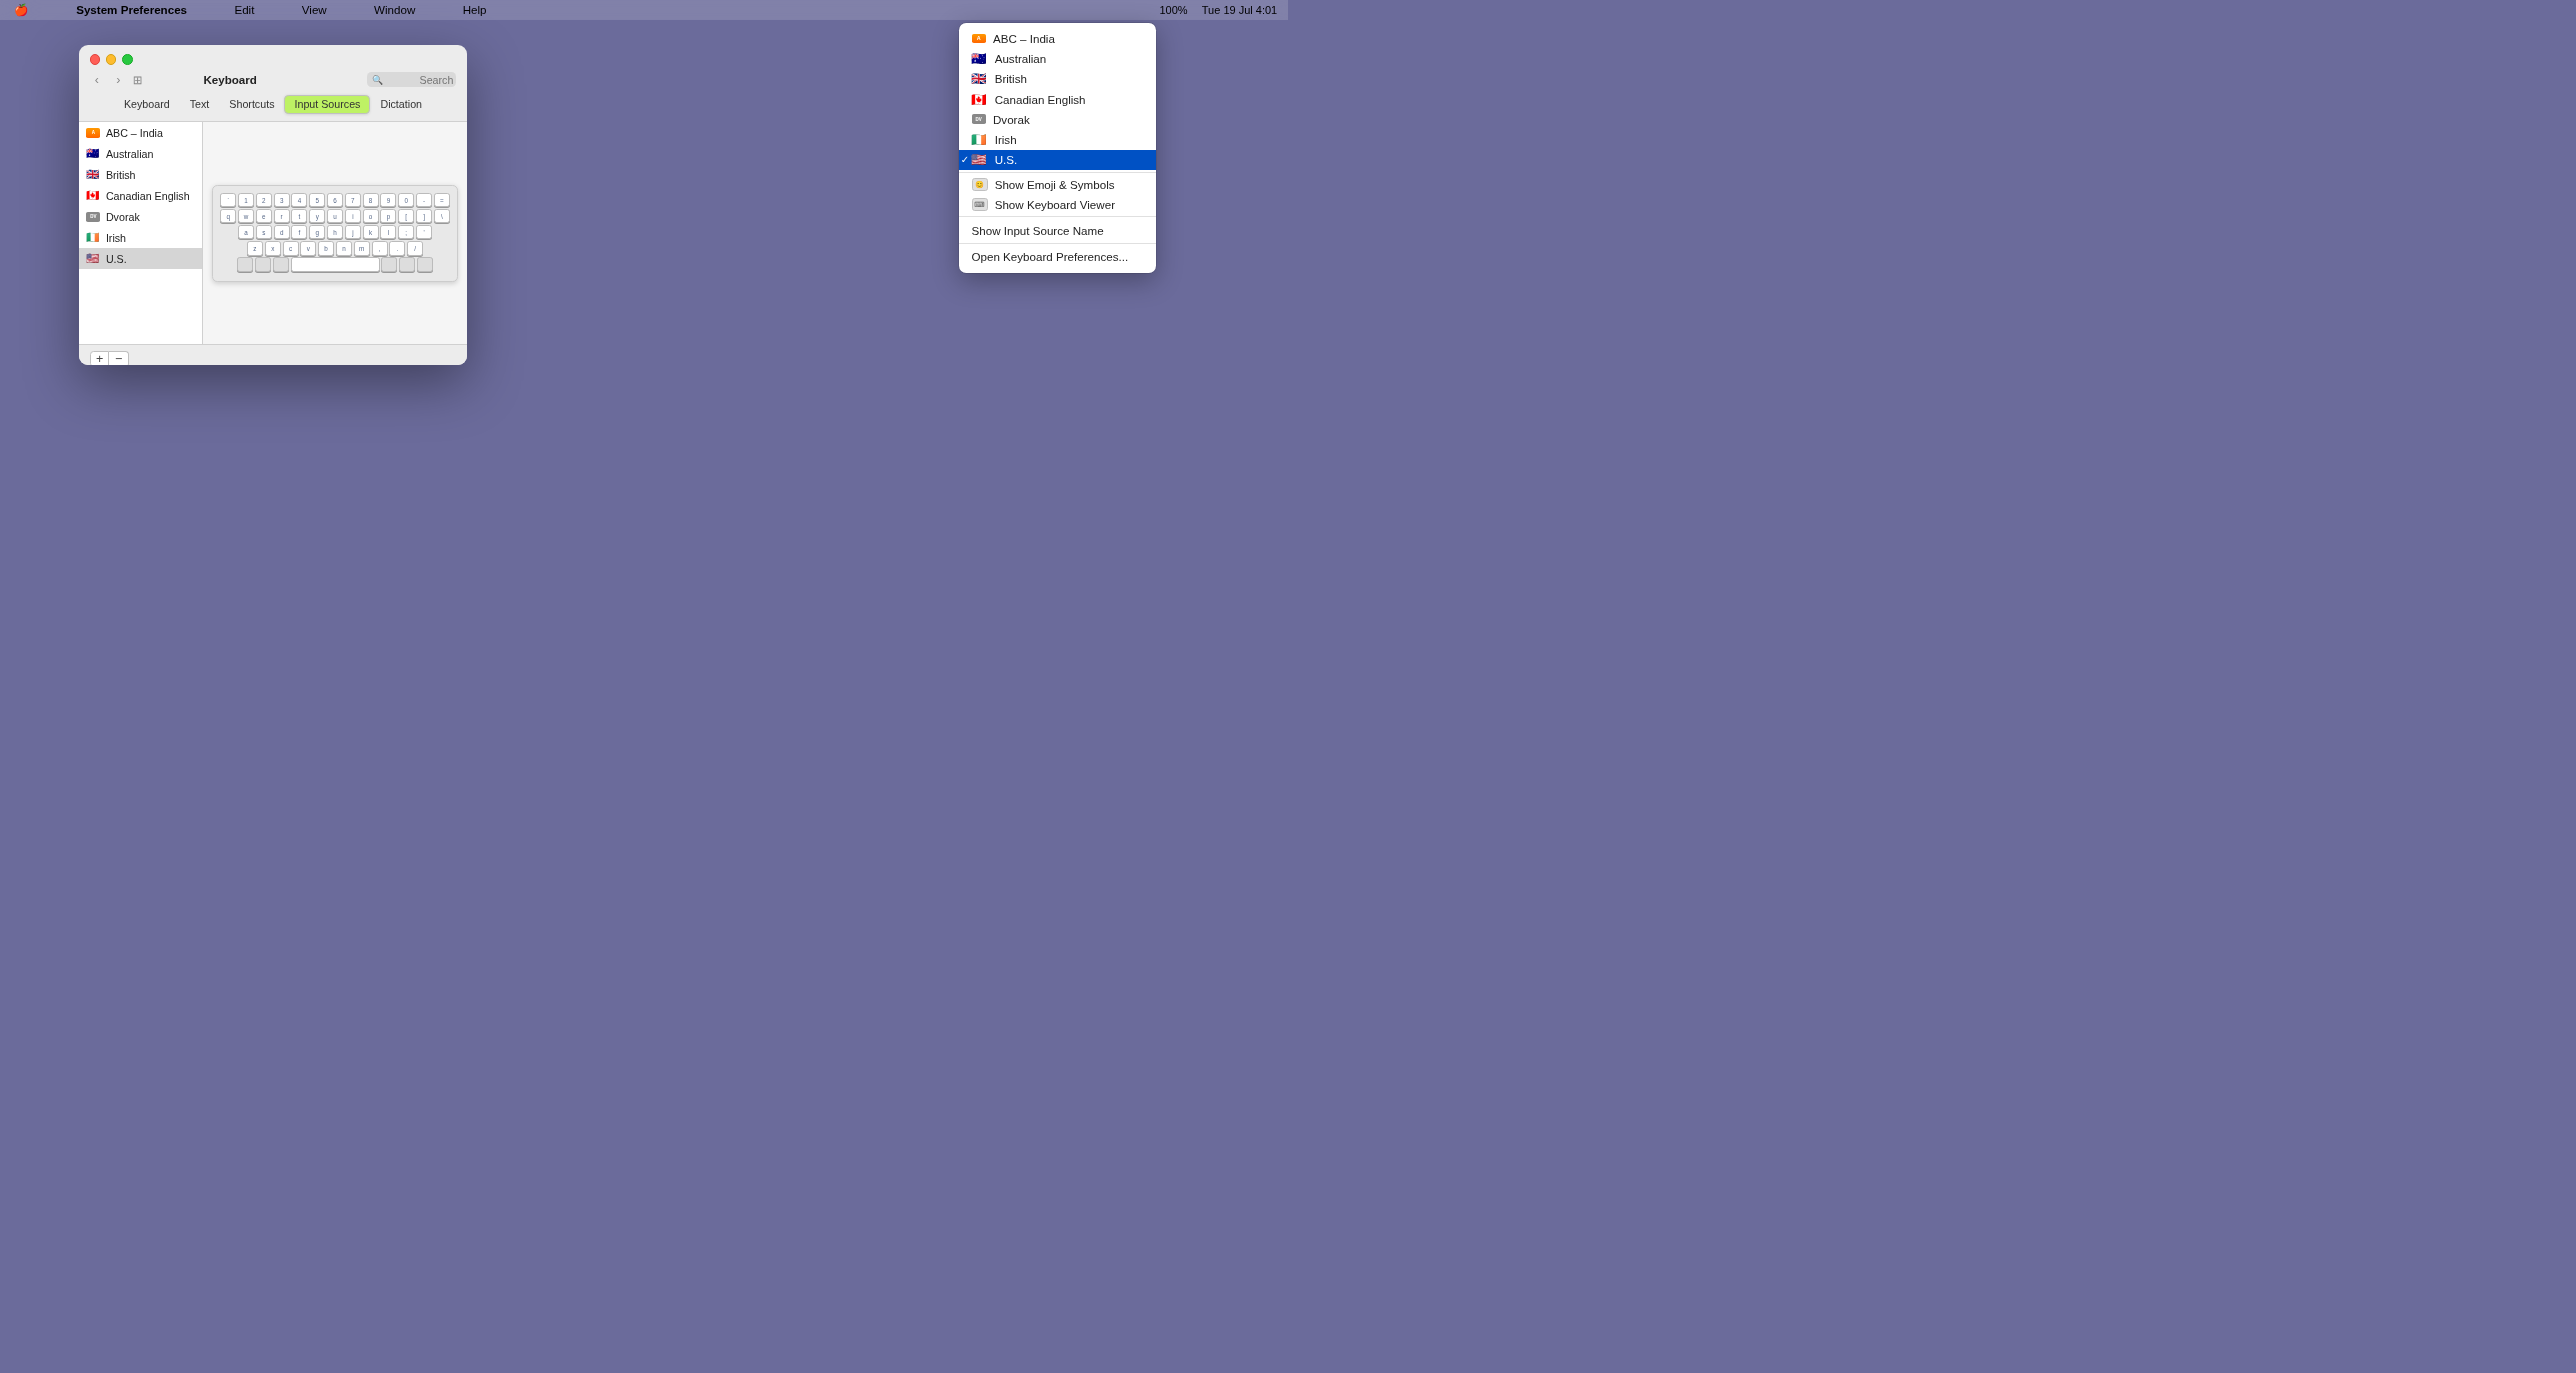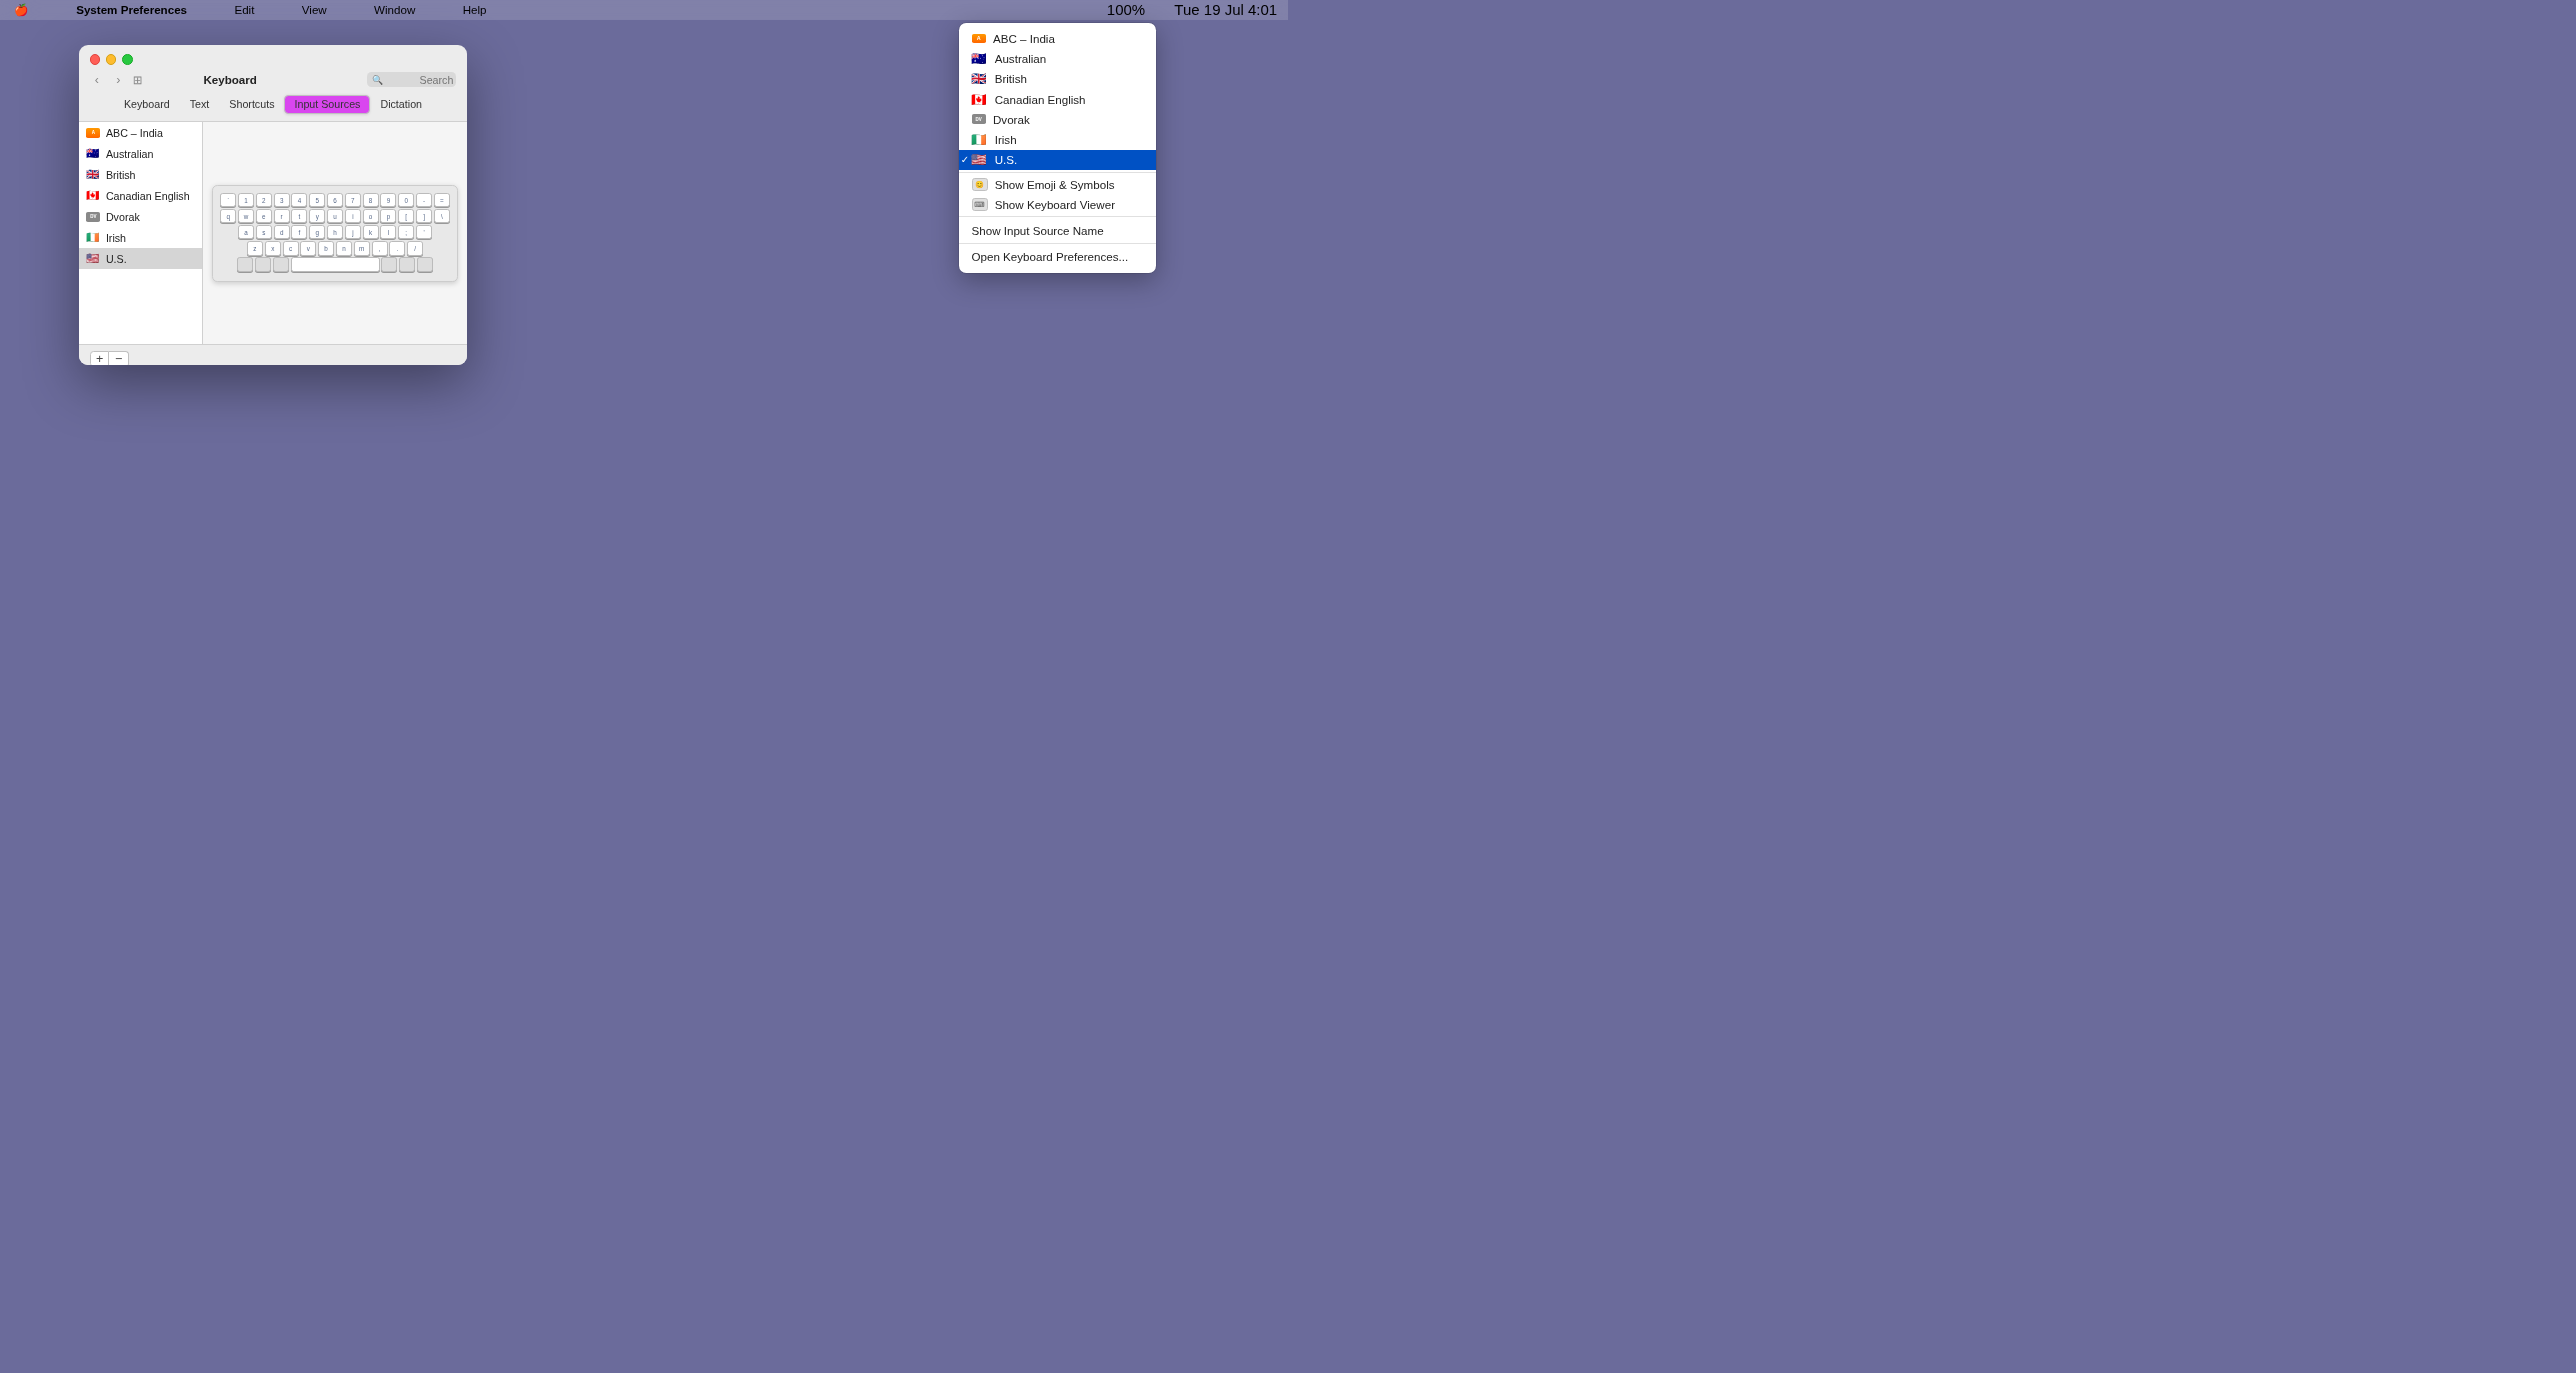--- a/index.html
+++ b/index.html
@@ -38,22 +38,22 @@
       padding: 0 7.2px;
       cursor: pointer;
       white-space: nowrap;
       margin-left: 33px;
     }
     .menubar-item.bold { font-weight: 600; }
     .menubar-right {
       margin-left: auto;
       display: flex;
       align-items: center;
-      gap: 22px;
-      font-size: 15px;
+      gap: 7px;
+      font-size: 11px;
       color: #000;
     }
     .menubar-right-item {
       padding: 0 3.6px;
       white-space: nowrap;
       cursor: pointer;
     }
 
     
     .window {
@@ -146,21 +146,21 @@
     .tab {
       padding: 2.7px 9px;
       font-size: 10.7px;
       color: #333;
       cursor: pointer;
       border: 0.9px solid transparent;
       border-radius: 4.5px;
       background: none;
     }
     .tab.active {
-      background: #d946ef;
+      background: #bef264;
       border-color: #c0c0c0;
       box-shadow: 0 0.9px 2.7px rgba(0,0,0,0.1);
     }
 
     
     .content {
       display: flex;
       height: calc(100% - 98px);
     }
 

